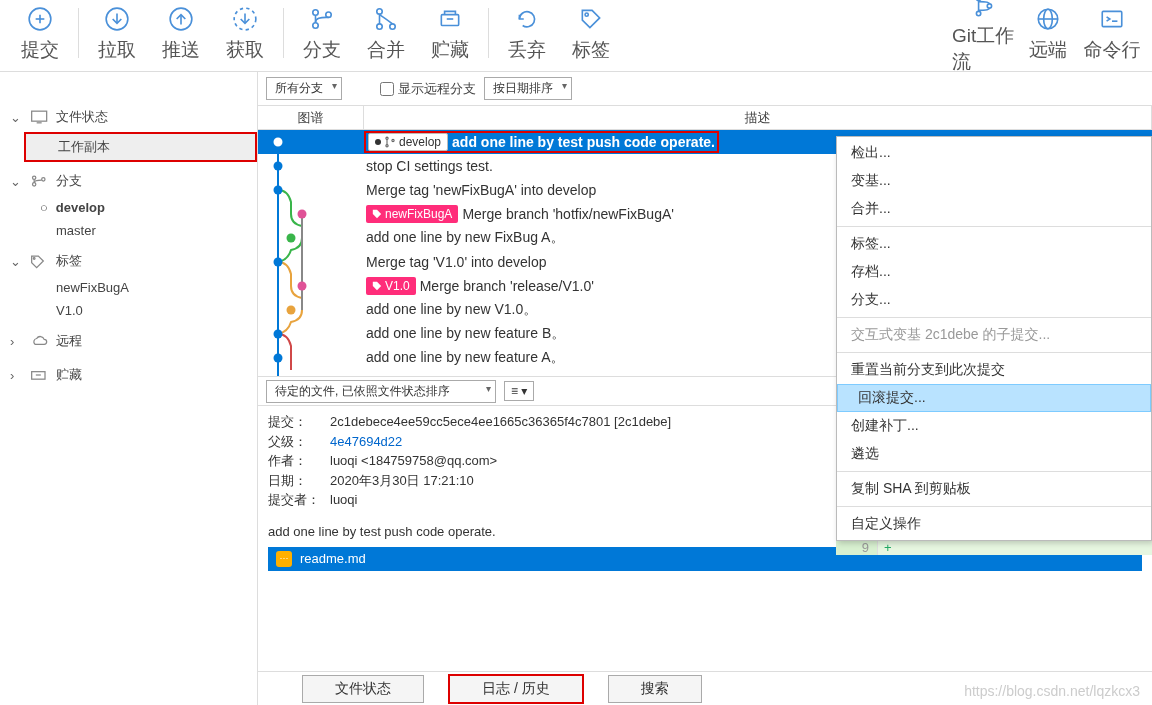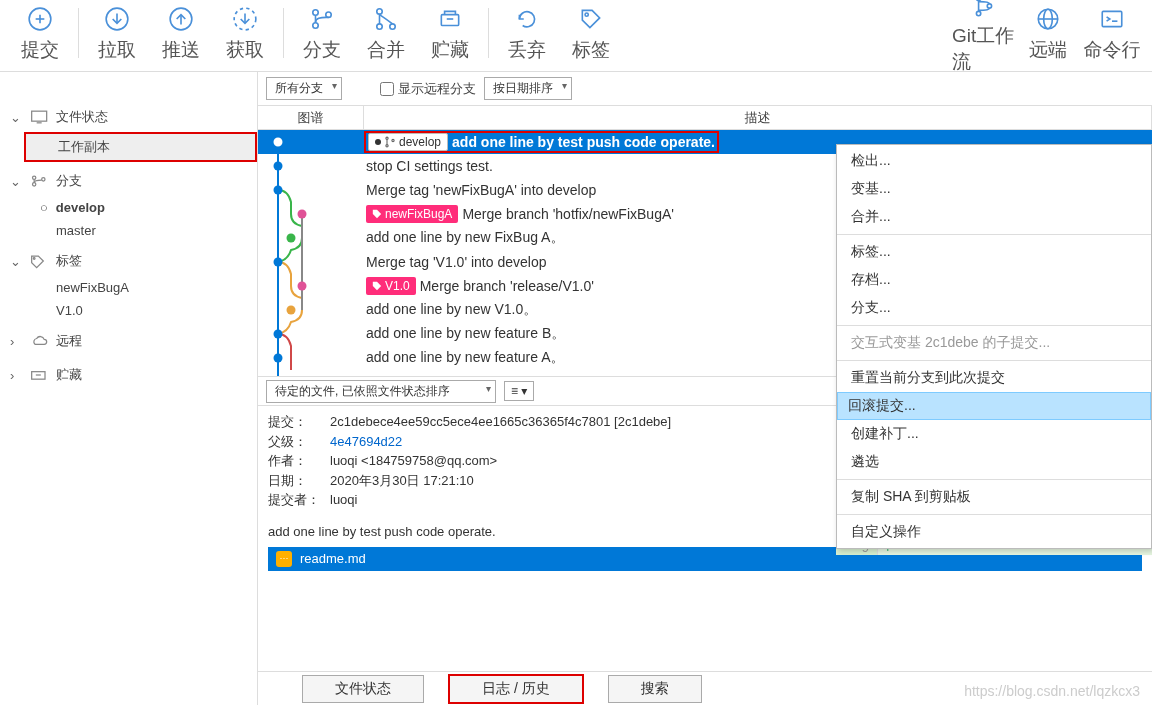--- a/index.html
+++ b/index.html
@@ -65,24 +65,24 @@
 .avatar { position: absolute; right: 54px; top: 4px; width: 54px; height: 54px; }
 .avatar svg { width: 54px; height: 54px; }
 
 .file-row { background: #0078d7; color: #fff; display: flex; align-items: center; height: 24px; padding: 0 8px; gap: 8px; margin-top: 6px; }
 .file-icon { width: 16px; height: 16px; background: #ffb000; border-radius: 3px; display: flex; align-items: center; justify-content: center; color: #fff; font-size: 9px; }
 
 .bottom-tabs { position: absolute; bottom: 0; left: 0; right: 0; height: 34px; display: flex; gap: 24px; padding-left: 44px; align-items: center; border-top: 1px solid #ddd; }
 .btab { border: 1px solid #aaa; padding: 4px 32px; background: #f5f5f5; font-size: 14px; cursor: pointer; }
 .btab.red { border: 2px solid #d00; }
 
-.context-menu { position: absolute; top: 144px; left: 836px; width: 316px; background: #fff; border: 1px solid #bbb; box-shadow: 2px 2px 6px rgba(0,0,0,.2); z-index: 100; padding: 2px 0; }
+.context-menu { position: absolute; top: 136px; left: 836px; width: 316px; background: #fff; border: 1px solid #bbb; box-shadow: 2px 2px 6px rgba(0,0,0,.2); z-index: 100; padding: 2px 0; }
 .ctx-item { padding: 5px 14px; font-size: 14px; color: #333; cursor: pointer; }
 .ctx-item.disabled { color: #999; }
-.ctx-item.hovered { background: #b9e3ff; border: 1px solid #7ecbff; padding: 4px 10px; }
+.ctx-item.hovered { background: #b9e3ff; border: 1px solid #7ecbff; padding: 4px 20px; }
 .ctx-sep { height: 1px; background: #ddd; margin: 3px 0; }
 
 .diff-pane { position: absolute; top: 525px; left: 836px; width: 316px; font-family: Consolas, monospace; font-size: 13px; }
 .diff-line { display: flex; }
 .diff-ln { width: 42px; text-align: right; padding-right: 8px; color: #999; background: #f7f7f7; border-right: 1px solid #ddd; }
 .diff-txt { flex: 1; padding-left: 6px; }
 .diff-line.add .diff-ln { background: #d8f0d0; }
 .diff-line.add .diff-txt { background: #e6f6e0; color: #2a6; }
 
 .watermark { position: absolute; bottom: 6px; right: 12px; color: #ccc; font-size: 14px; font-family: sans-serif; }

